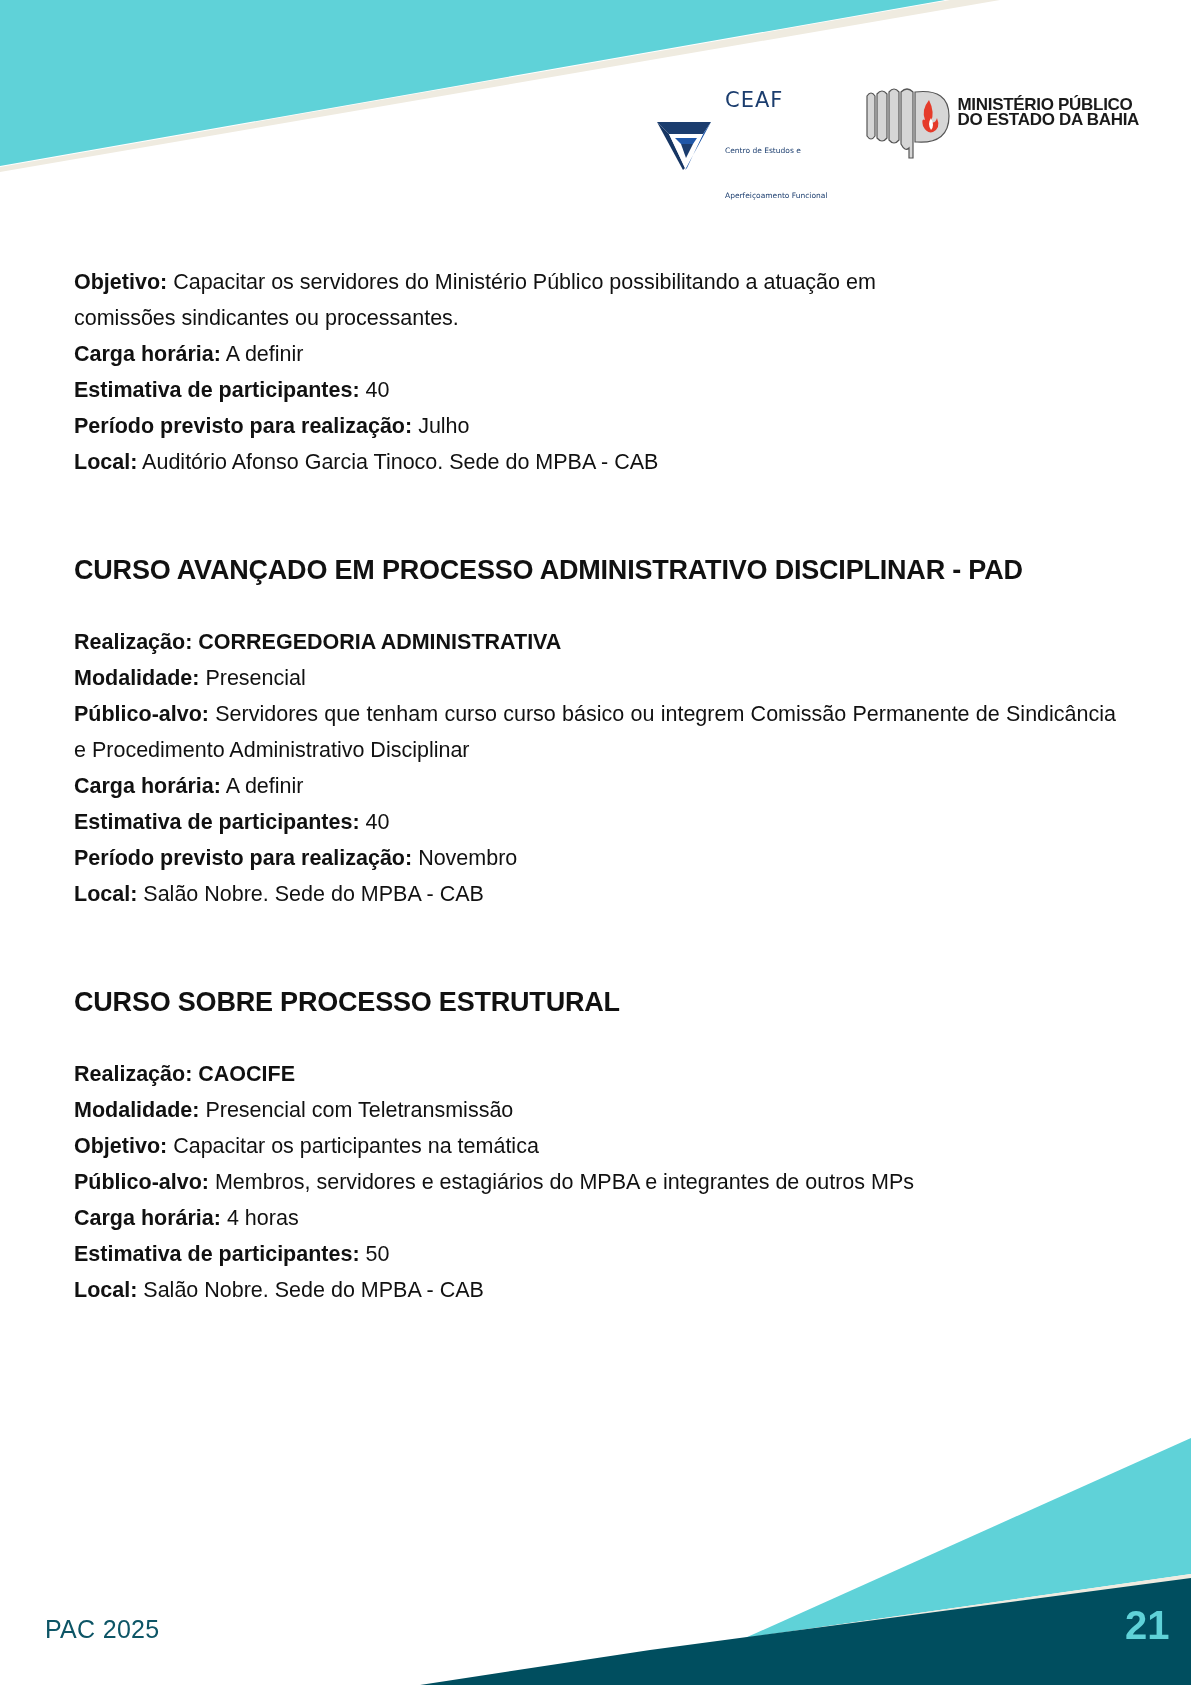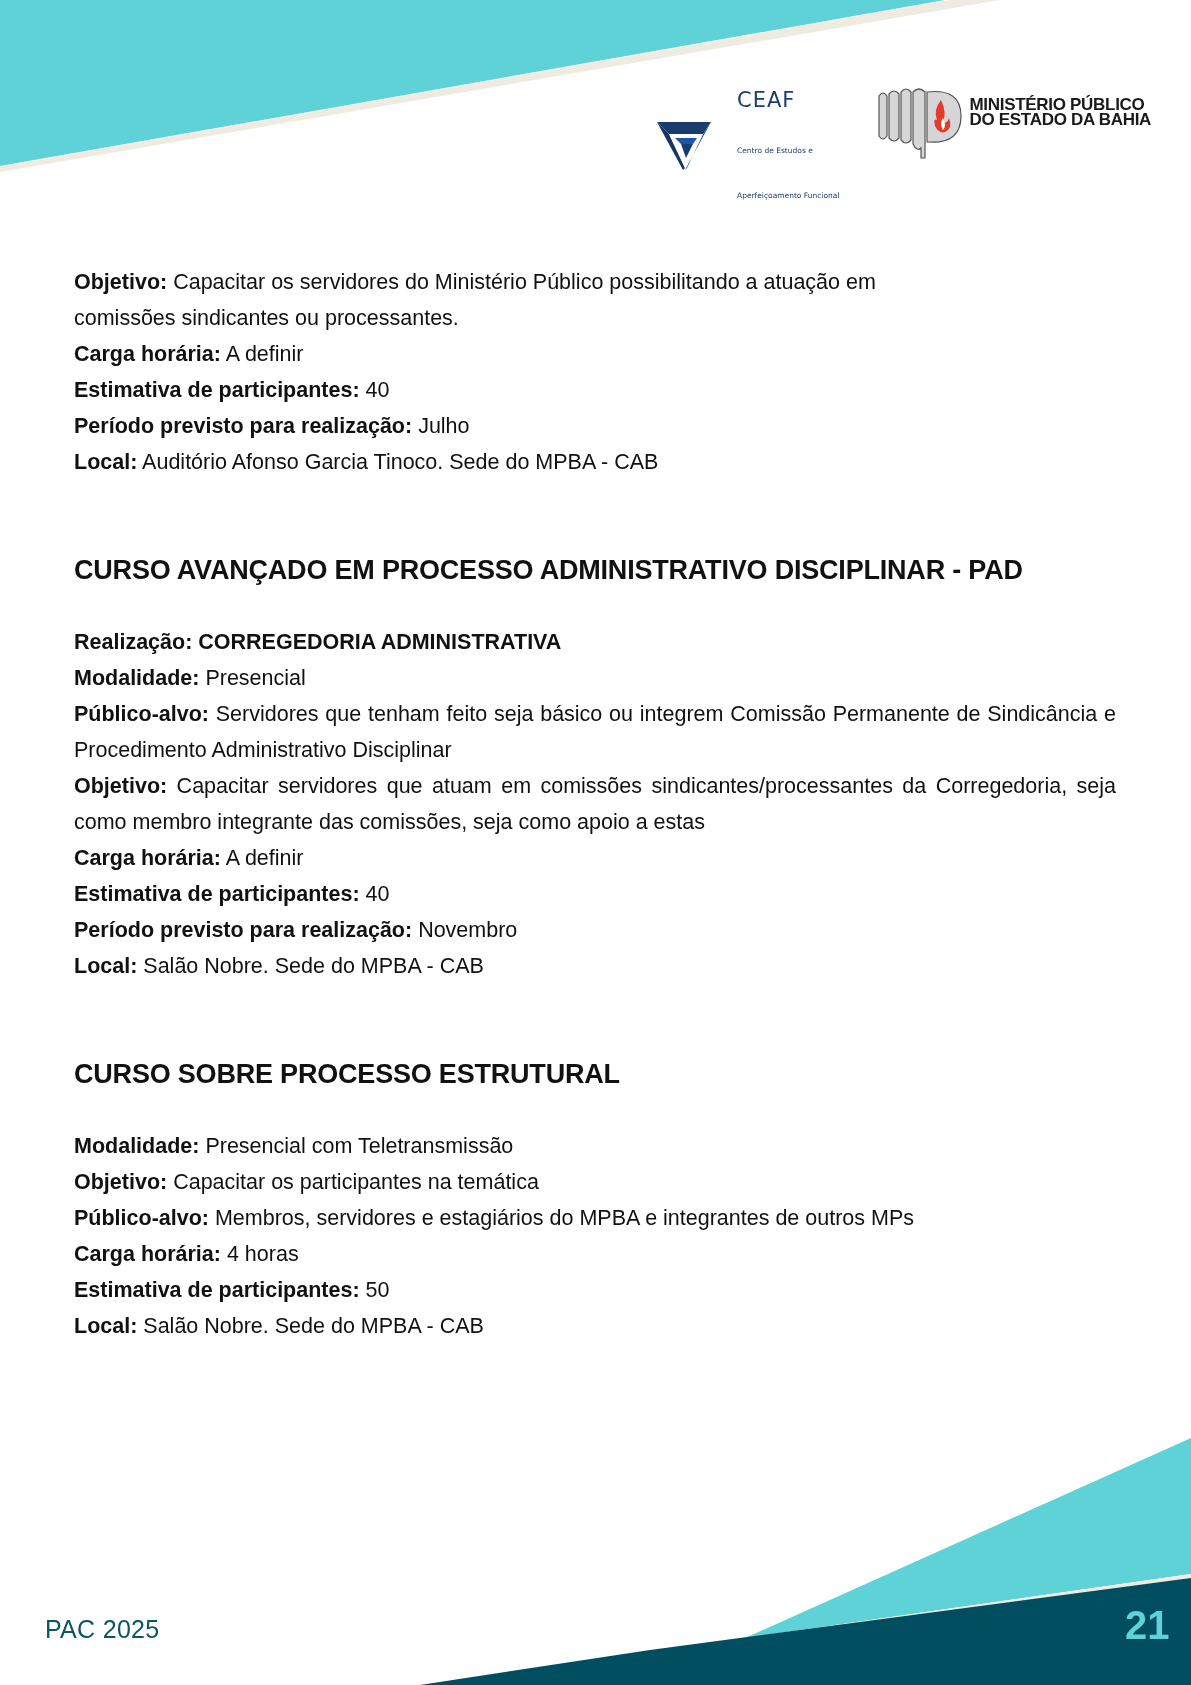--- a/index.html
+++ b/index.html
@@ -5,21 +5,21 @@
   * { margin: 0; padding: 0; box-sizing: border-box; }
   html, body { width: 1191px; height: 1685px; background: #ffffff; overflow: hidden; }
   body { position: relative; font-family: "Liberation Sans", "DejaVu Sans", sans-serif; color: #111111; }
 
   .deco { position: absolute; left: 0; top: 0; width: 1191px; height: 1685px; pointer-events: none; }
 
   
   .logos { position: absolute; top: 88px; left: 655px; height: 72px; display: flex; align-items: flex-start; }
   .ceaf { display: flex; align-items: center; margin-top: 2px; }
   .ceaf-mark { width: 58px; height: 54px; }
-  .ceaf-text { margin-left: 24px; display: flex; flex-direction: column; gap: 36px; }
+  .ceaf-text { margin-left: 12px; display: flex; flex-direction: column; gap: 36px; }
   .ceaf-name { font-size: 21px; color: #1b3d6e; letter-spacing: 1px; line-height: 20px; font-family: "DejaVu Sans", sans-serif; font-weight: normal; }
   .ceaf-sub { font-size: 7.5px; color: #1b3d6e; line-height: 9px; font-family: "DejaVu Sans", sans-serif; }
 
   .mp { display: flex; align-items: flex-start; margin-left: 38px; }
   .mp-mark { width: 86px; height: 72px; }
   .mp-text { margin-left: 6px; margin-top: 9px; font-size: 17px; font-weight: bold; color: #1a1a1a; line-height: 15px; letter-spacing: -0.3px; }
 
   
   .content { position: absolute; left: 74px; top: 264px; width: 1042px; font-size: 21.5px; line-height: 36px; }
   .line { display: block; }
@@ -90,30 +90,30 @@
     <span class="line"><span class="lbl">Carga horária:</span><span> A definir</span></span>
     <span class="line"><span class="lbl">Estimativa de participantes:</span><span> 40</span></span>
     <span class="line"><span class="lbl">Período previsto para realização:</span><span> Julho</span></span>
     <span class="line"><span class="lbl">Local:</span><span> Auditório Afonso Garcia Tinoco. Sede do MPBA - CAB</span></span>
   </div>
 
   <div>
     <div class="course-title">CURSO AVANÇADO EM PROCESSO ADMINISTRATIVO DISCIPLINAR - PAD</div>
     <span class="line real"><span>Realização:</span><span> CORREGEDORIA ADMINISTRATIVA</span></span>
     <span class="line"><span class="lbl">Modalidade:</span><span> Presencial</span></span>
-    <span class="line justify"><span class="lbl">Público-alvo:</span><span> Servidores que tenham feito seja básico ou integrem Comissão Permanente de Sindicância e Procedimento Administrativo Disciplinar</span></span>
-    <span class="line justify"><span class="lbl">Objetivo:</span><span> Capacitar servidores que atuam em comissões sindicantes/processantes da Corregedoria, seja como membro integrante das comissões, seja como apoio a estas</span></span>
+    <span class="line justify"><span class="lbl">Público-alvo:</span><span> Servidores que tenham curso curso básico ou integrem Comissão Permanente de Sindicância e Procedimento Administrativo Disciplinar</span></span>
     <span class="line"><span class="lbl">Carga horária:</span><span> A definir</span></span>
     <span class="line"><span class="lbl">Estimativa de participantes:</span><span> 40</span></span>
     <span class="line"><span class="lbl">Período previsto para realização:</span><span> Novembro</span></span>
     <span class="line"><span class="lbl">Local:</span><span> Salão Nobre. Sede do MPBA - CAB</span></span>
   </div>
 
   <div>
     <div class="course-title">CURSO SOBRE PROCESSO ESTRUTURAL</div>
+    <span class="line real"><span>Realização:</span><span> CAOCIFE</span></span>
     <span class="line"><span class="lbl">Modalidade:</span><span> Presencial com Teletransmissão</span></span>
     <span class="line"><span class="lbl">Objetivo:</span><span> Capacitar os participantes na temática</span></span>
     <span class="line"><span class="lbl">Público-alvo:</span><span> Membros, servidores e estagiários do MPBA e integrantes de outros MPs</span></span>
     <span class="line"><span class="lbl">Carga horária:</span><span> 4 horas</span></span>
     <span class="line"><span class="lbl">Estimativa de participantes:</span><span> 50</span></span>
     <span class="line"><span class="lbl">Local:</span><span> Salão Nobre. Sede do MPBA - CAB</span></span>
   </div>
 </div>
 
 <div class="footer-label">PAC 2025</div>

